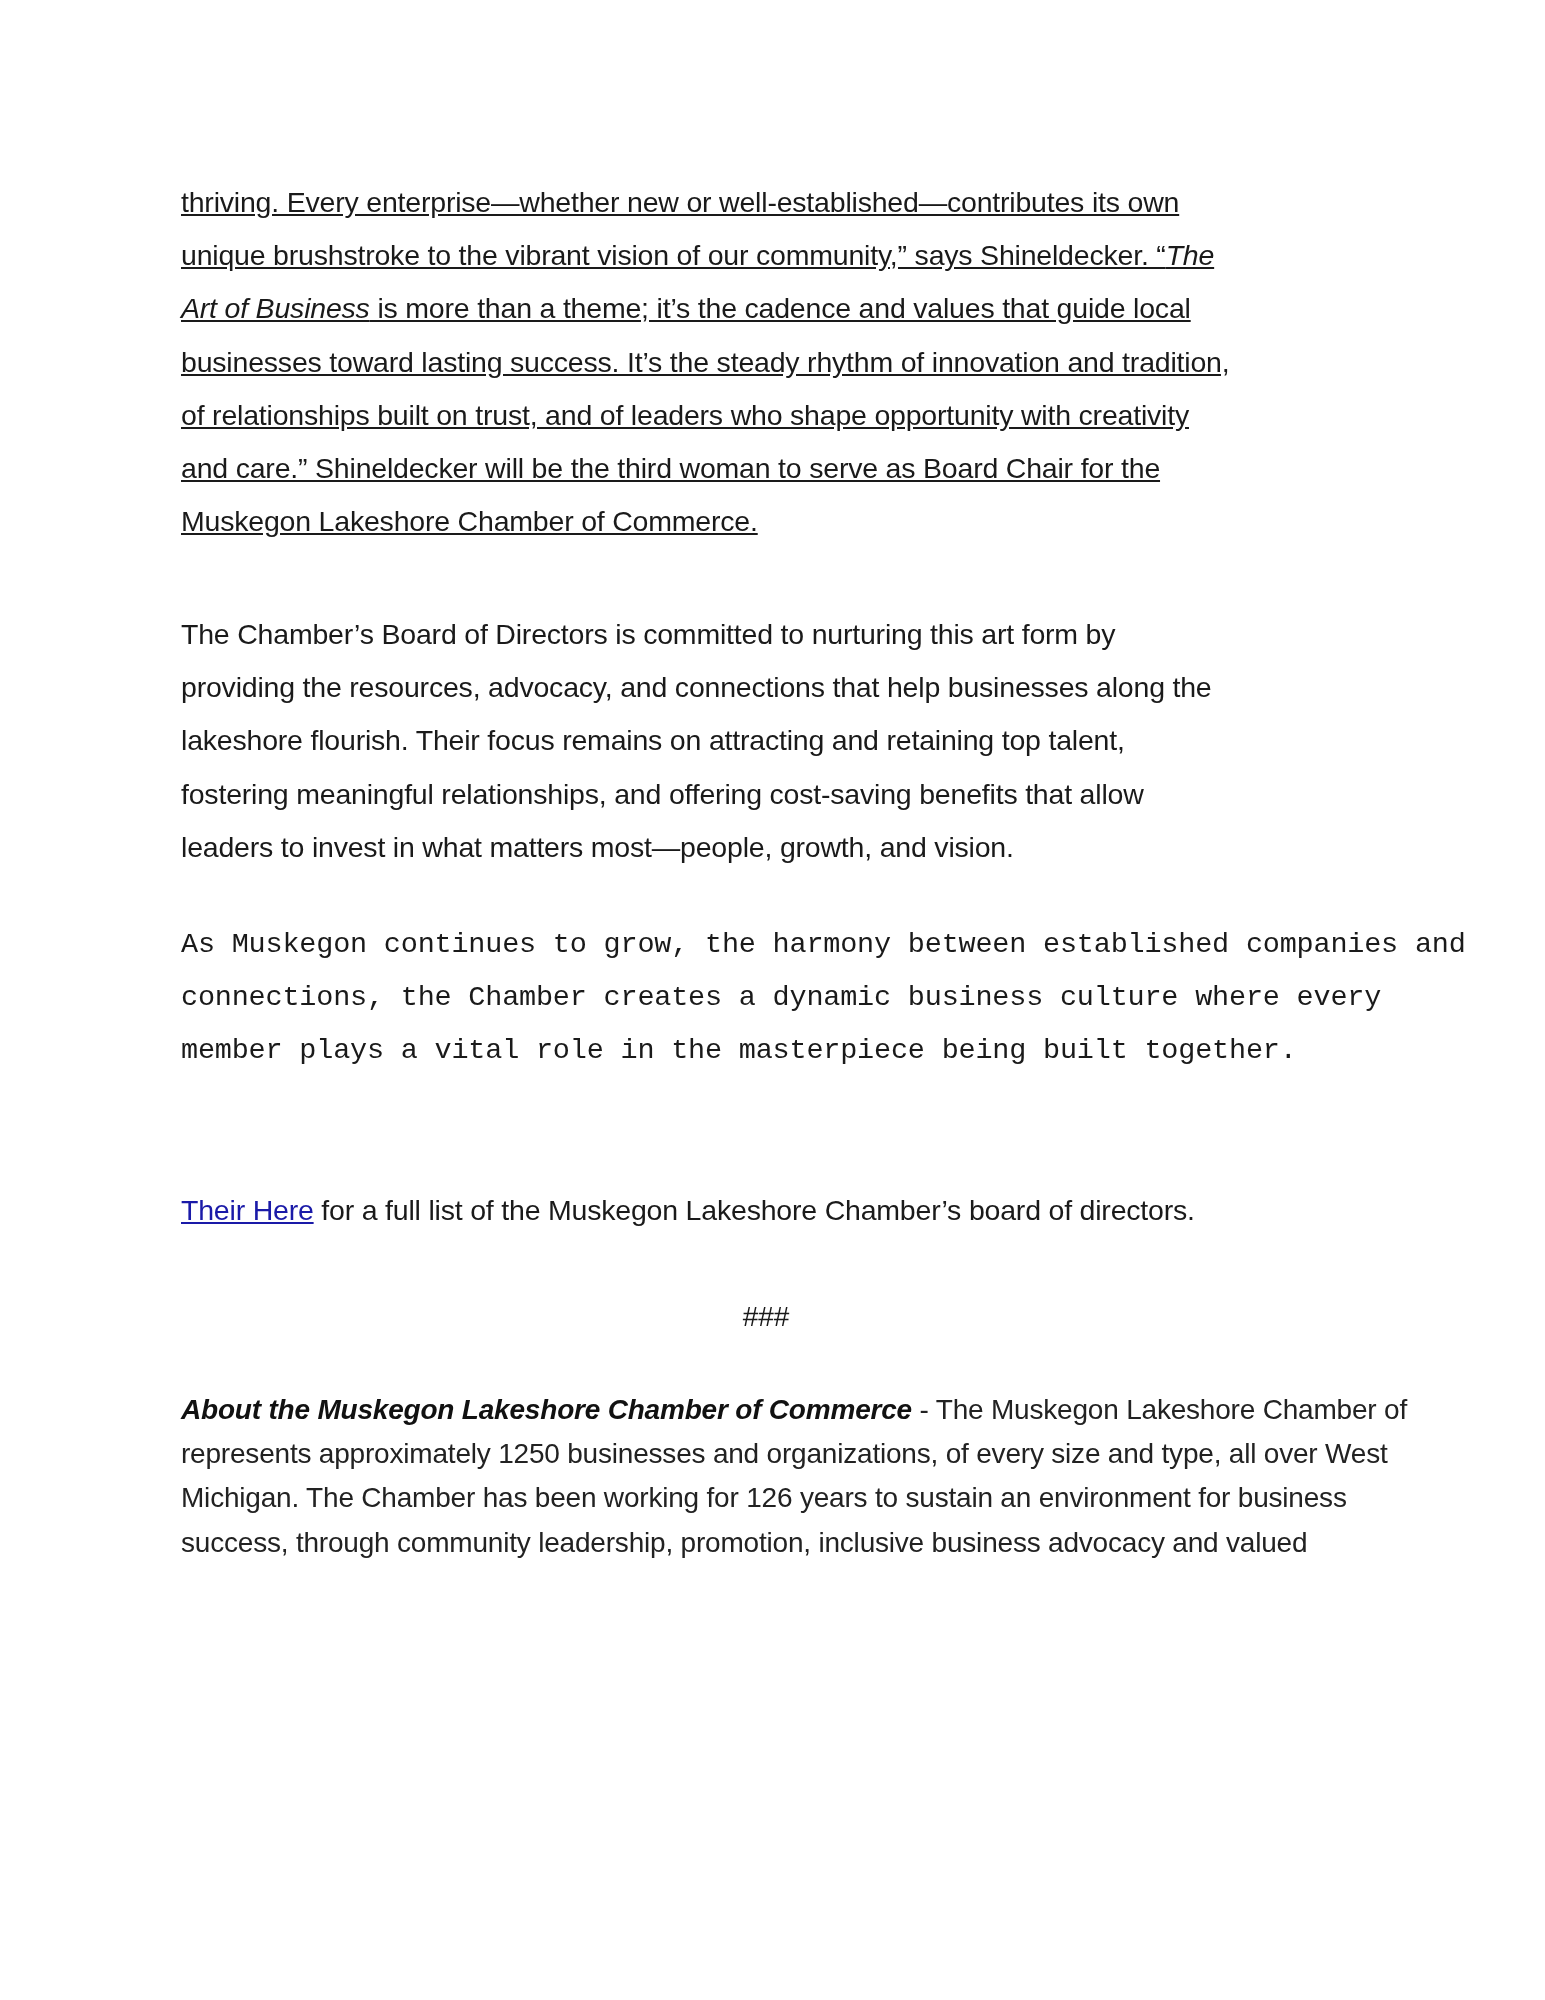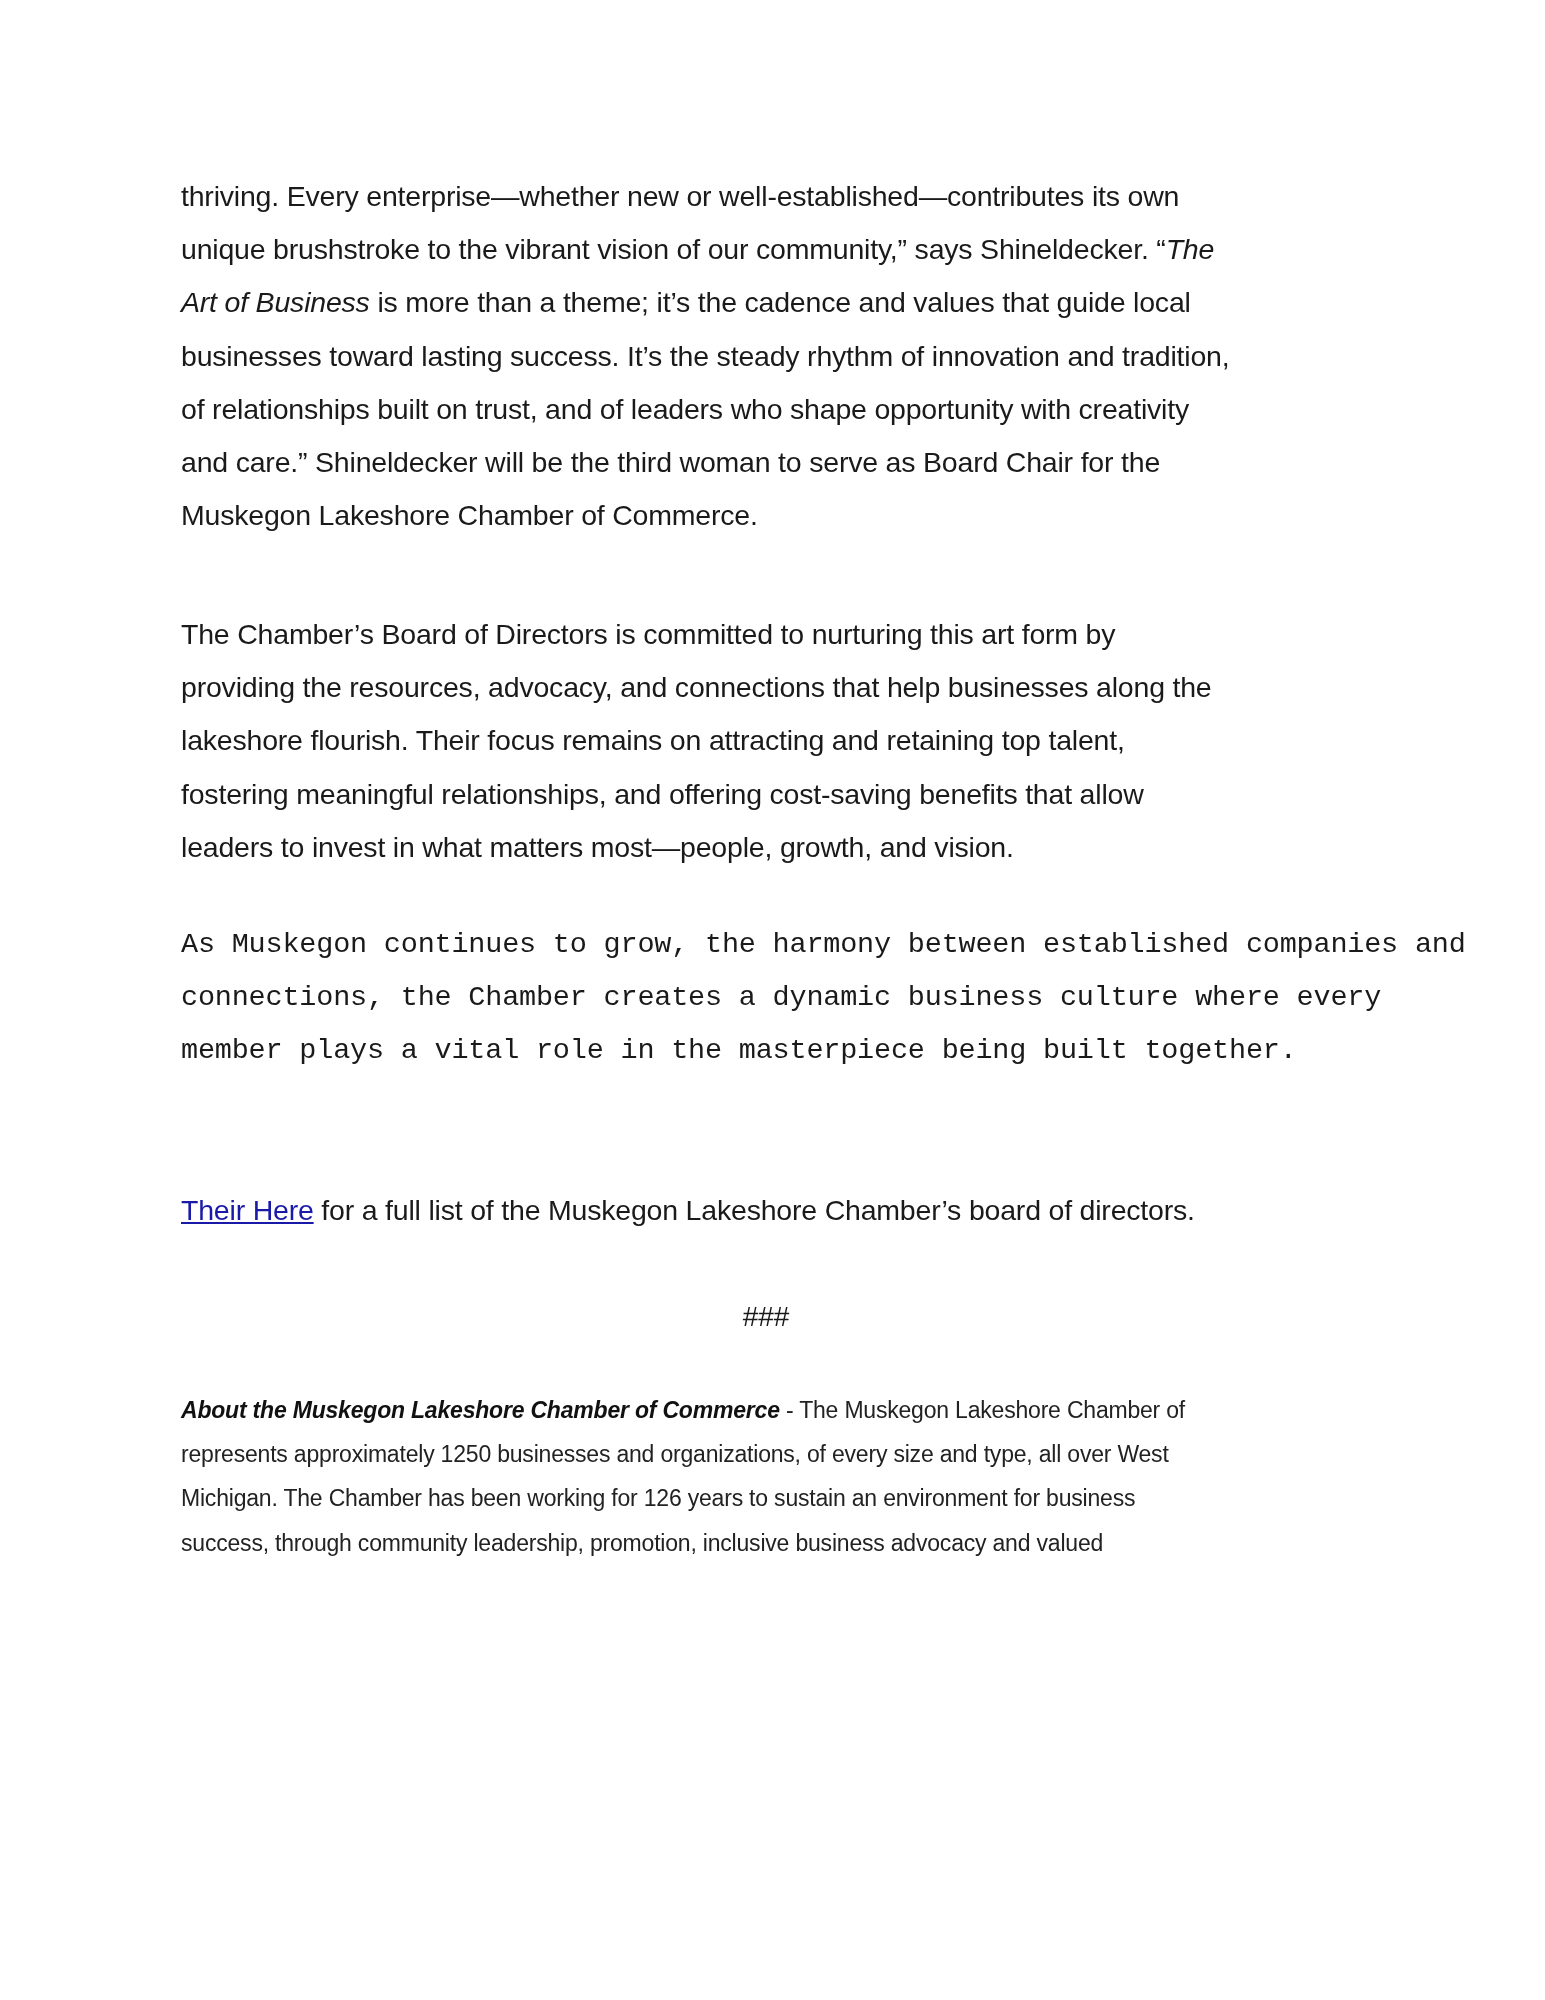--- a/index.html
+++ b/index.html
@@ -1,25 +1,25 @@
 <!DOCTYPE html>
 <html><head>
   <meta charset="utf-8">
   <style>
     html, body { margin: 0; padding: 0; background: #ffffff; }
     body { width: 1545px; height: 2000px; position: relative; overflow: hidden; }
     .page { position: absolute; left: 181px; top: 0; width: 1200px; color: #1a1a1a; font-family: "Liberation Sans", sans-serif; }
     .para { font-size: 28.5px; line-height: 53.2px; margin: 0; white-space: nowrap; letter-spacing: -0.2px; }
     .para .line { display: block; }
-    .p1 { position: absolute; top: 170px; }
+    .p1 { position: absolute; top: 176px; text-decoration: underline; }
     .p2 { position: absolute; top: 608px; }
     .p3 { position: absolute; top: 918px; font-family: Liberation Mono, monospace; }
     .p4 { position: absolute; top: 1184px; }
     .hashes { position: absolute; top: 1290px; left: 0; width: 1170px; text-align: center; font-size: 28px; line-height: 53px; }
-    .about { position: absolute; top: 1388px; font-size: 23px; line-height: 44.2px; white-space: nowrap; letter-spacing: -0.2px; color: #222; }
+    .about { position: absolute; top: 1388px; font-size: 28px; line-height: 44.2px; white-space: nowrap; letter-spacing: -0.2px; color: #222; }
     .about .line { display: block; }
     a.link { color: #1a1aa8; text-decoration: underline; }
     em { font-style: italic; }
     .boldital { font-weight: bold; font-style: italic; color: #111; }
   </style>
 </head>
 <body>
 
 <div class="page">
 

